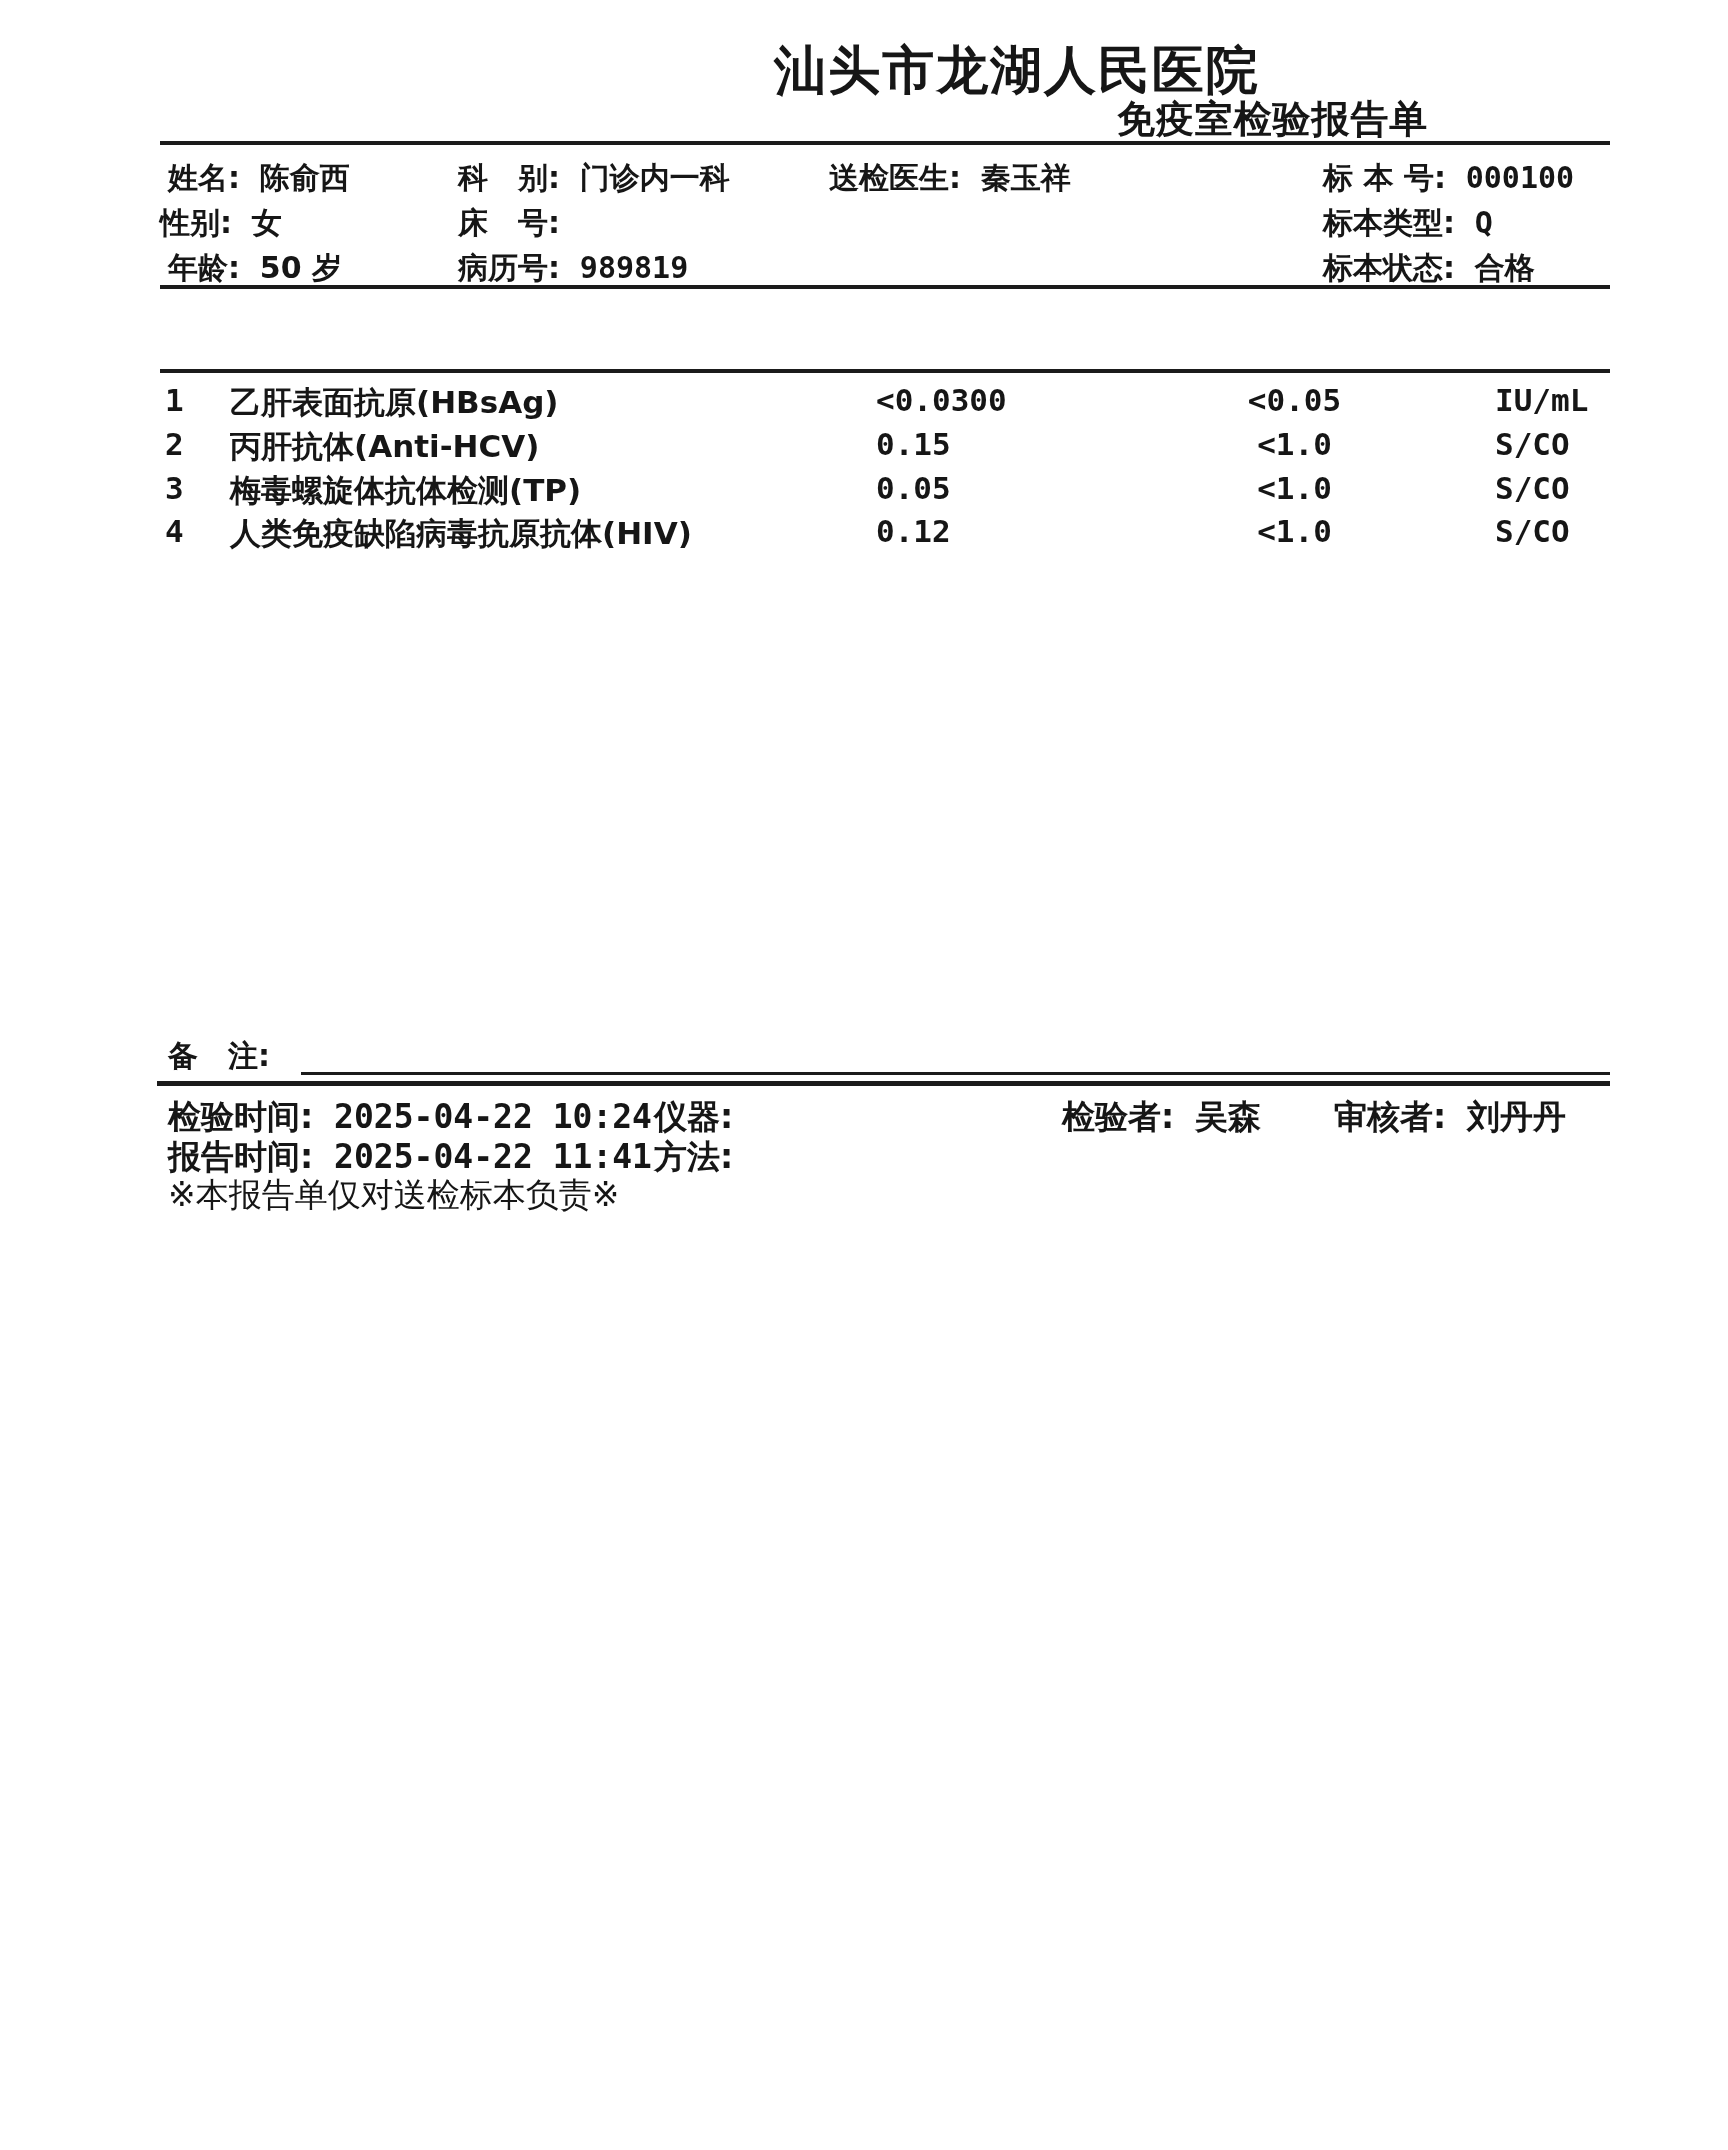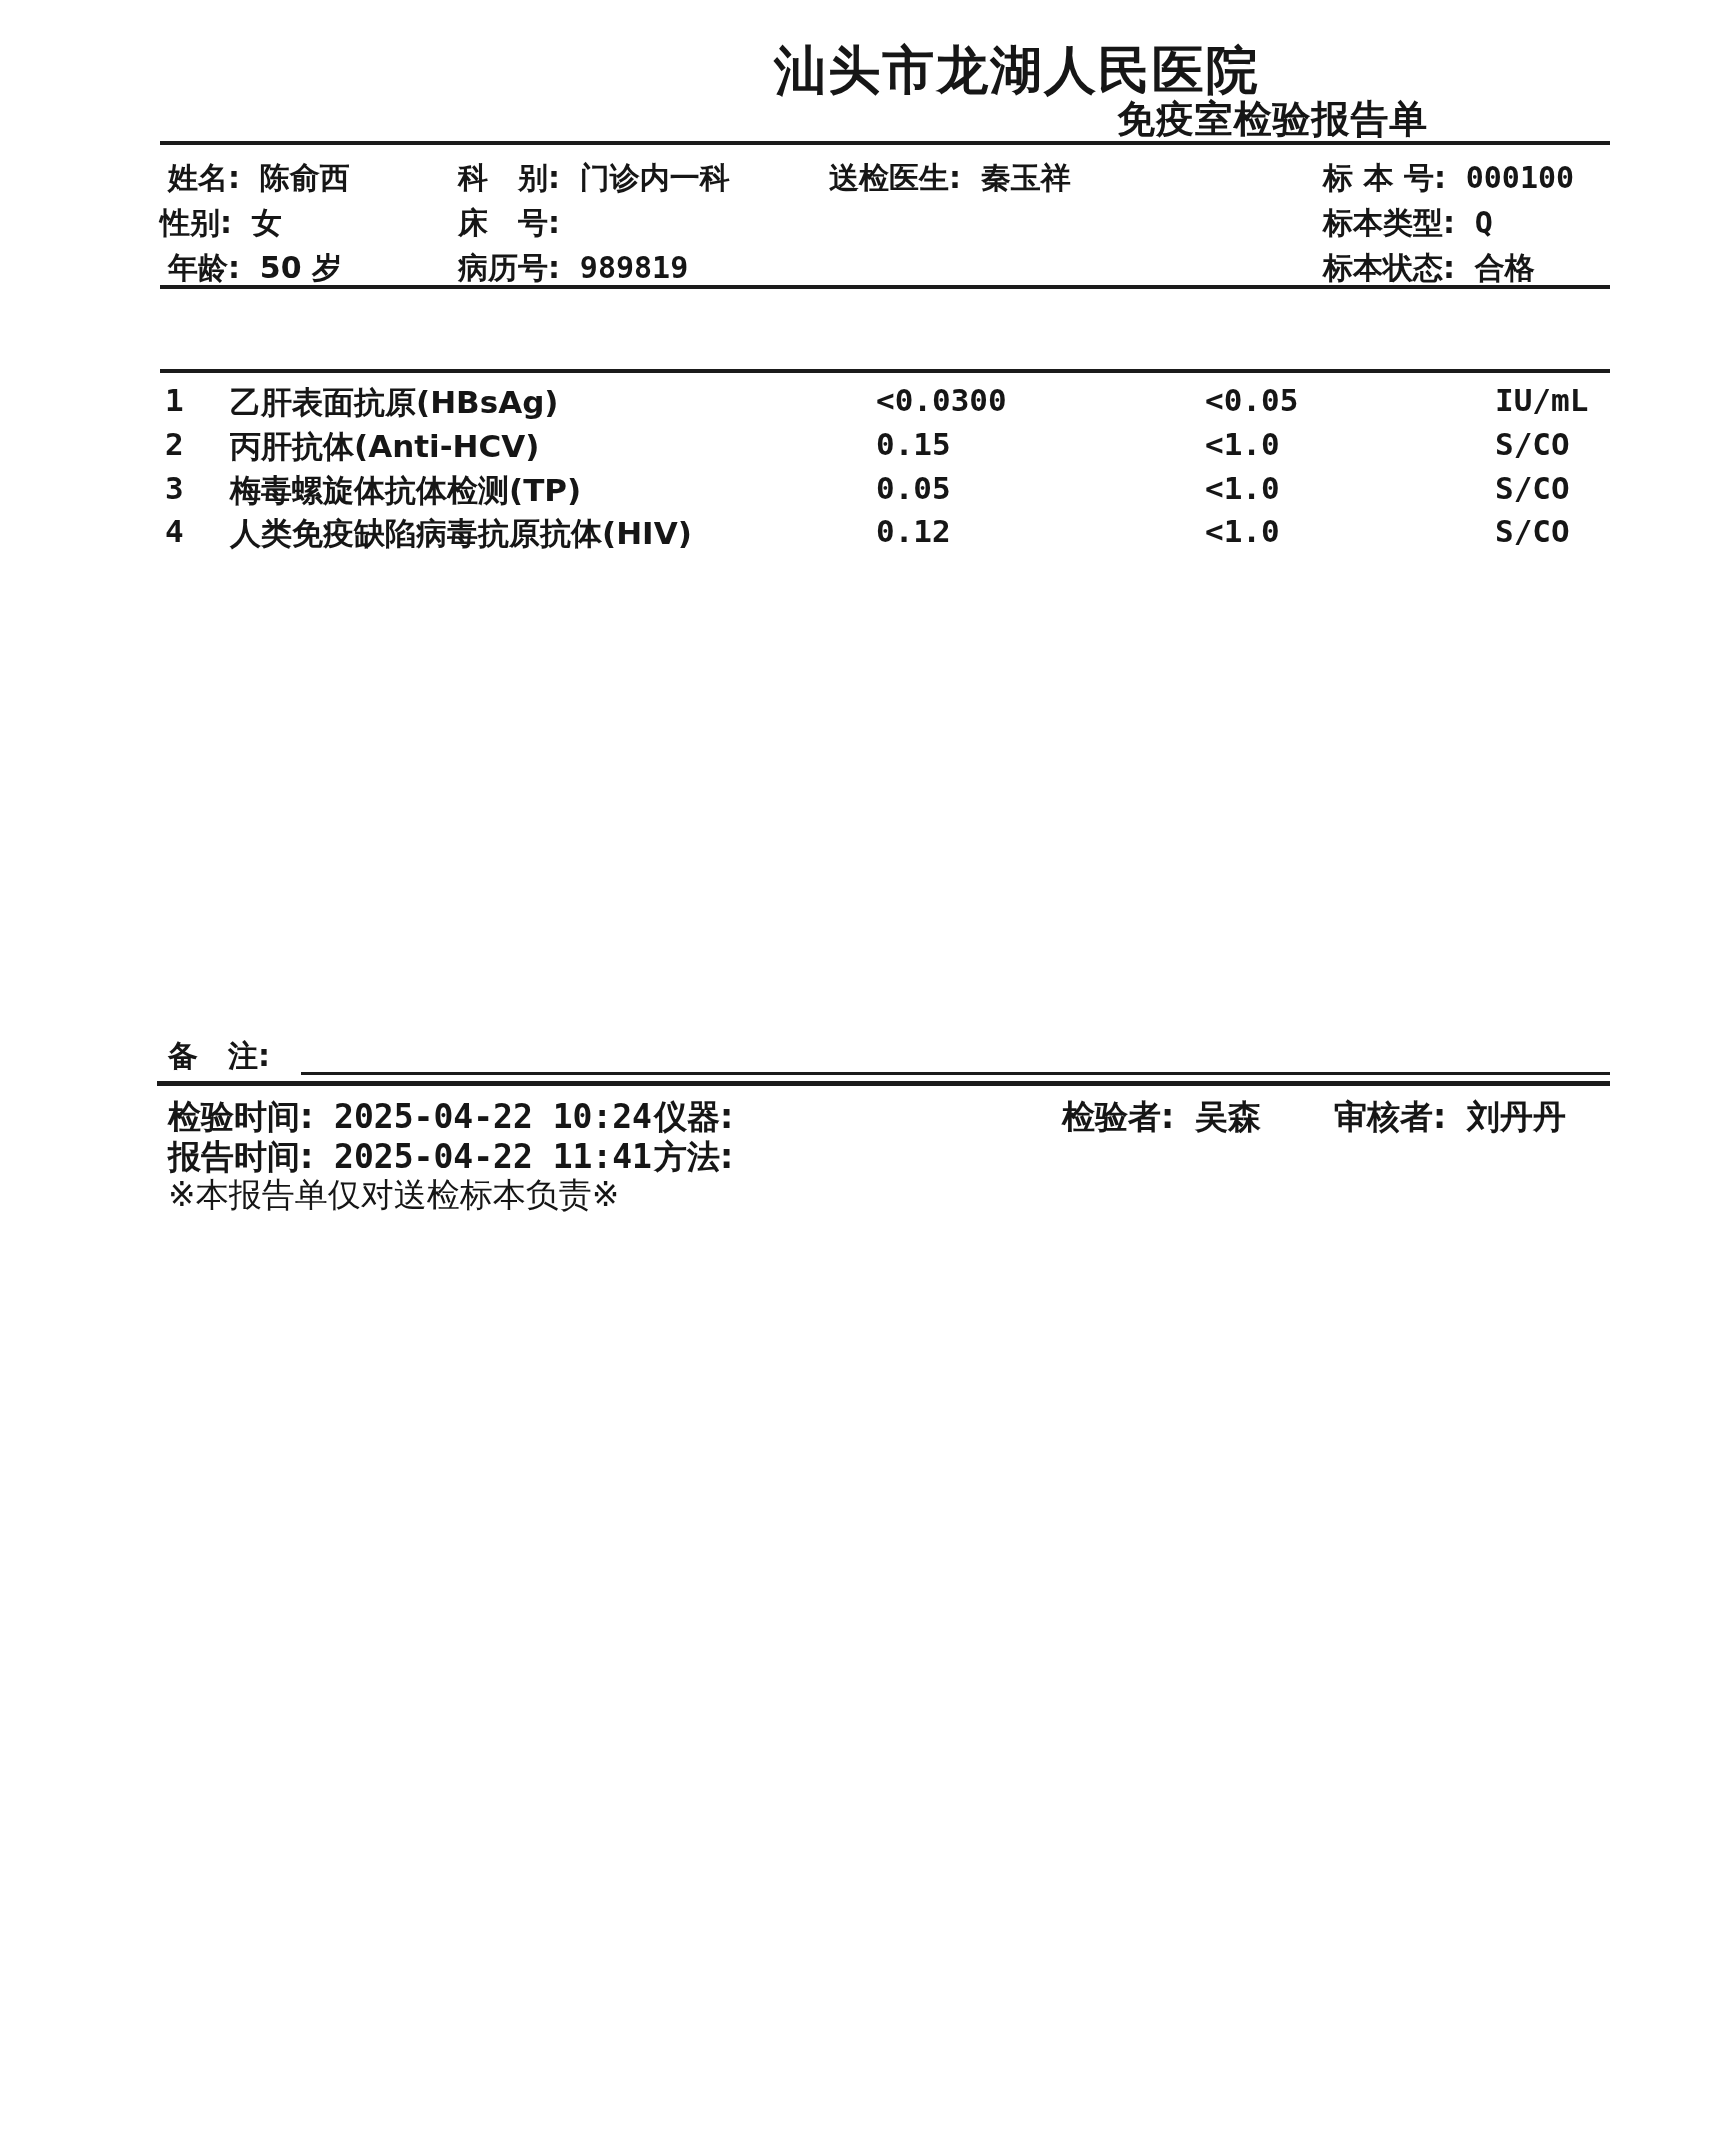--- a/index.html
+++ b/index.html
@@ -32,21 +32,21 @@
   .t30{font-size:33px;font-weight:600;}
   .mono{font-family:"DejaVu Sans Mono", monospace;font-weight:600;}
   .lbl{display:inline;}
   .val{display:inline;margin-left:9.4px;}
   .trow{position:absolute;left:0;width:100%;height:43px;}
   .trow span{position:absolute;white-space:nowrap;}
   .c-no{left:165px;}
   .c-item{left:230px;}
   .c-result{left:876px;}
   .c-flag{left:1055px;}
-  .c-range{left:1205px;width:179px;text-align:left;}
+  .c-range{left:1205px;width:179px;text-align:center;}
   .c-unit{left:1495px;}
   .hdr span{position:absolute;white-space:nowrap;}
 </style>
 </head>
 <body>
 
 <div class="sheet">
 
   <div class="abs title" style="left:697px;top:36px;width:640px;">汕头市龙湖人民医院</div>
   <div class="abs subtitle" style="left:1117px;top:94px;width:490px;">免疫室检验报告单</div>

